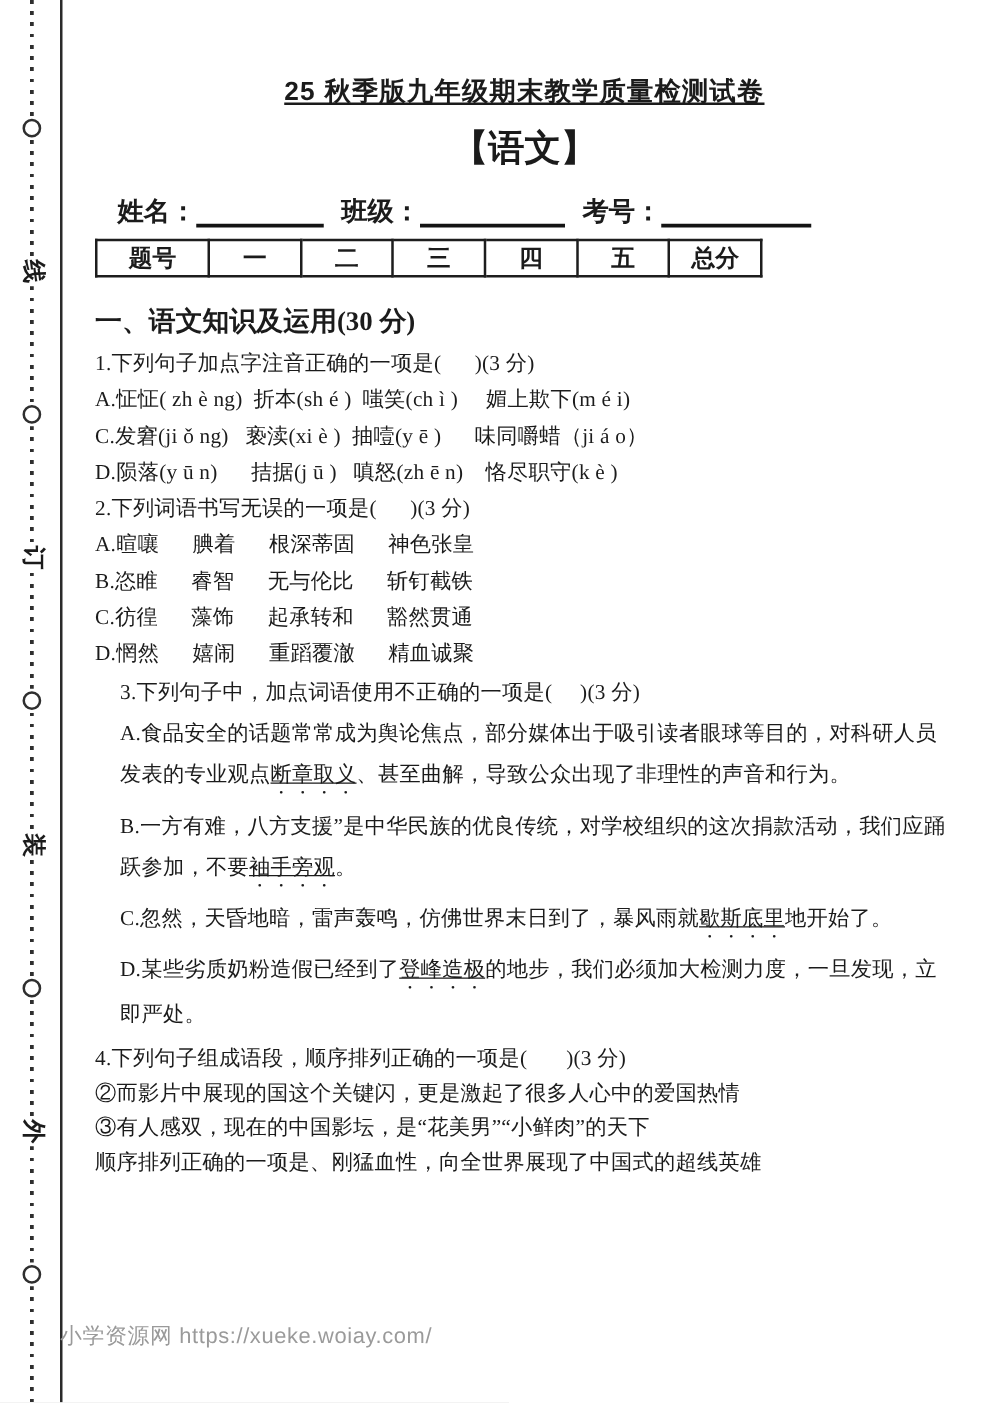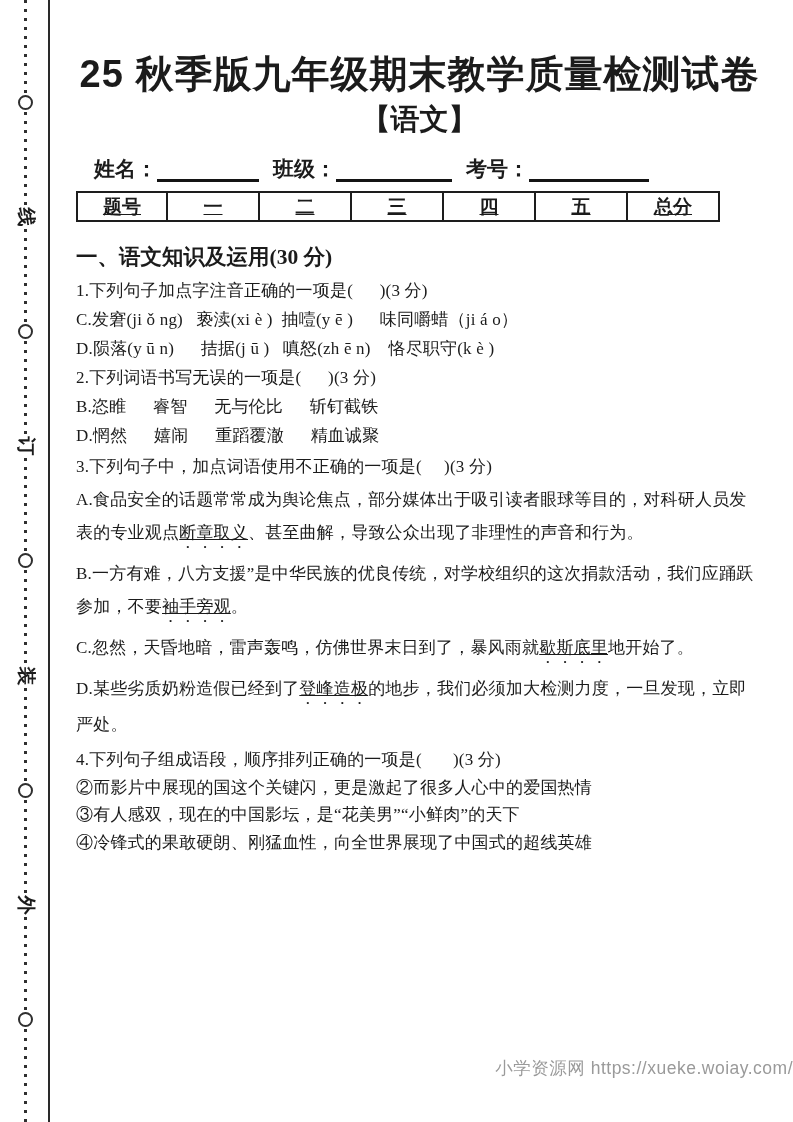--- a/index.html
+++ b/index.html
@@ -29,70 +29,69 @@
   .binding-col .bchar{
     flex:0 0 auto; font-size:19px; font-weight:bold; line-height:22px;
     transform:rotate(90deg); margin:1px 0;
   }
   
   .content{
     position:absolute; left:48px; top:0; right:0; bottom:0;
     padding:55px 30px 0 28px; box-sizing:border-box;
   }
   .title{
-    margin:0; text-align:center; font-size:38px; font-weight:800;
+    margin:0; text-align:center; font-size:21px; font-weight:800;
     font-family:"Liberation Sans","DejaVu Sans",sans-serif;
-    letter-spacing:1px; line-height:38px;
+    letter-spacing:1px; line-height:38px;text-decoration:underline;
   }
   .subtitle{
     margin:8px 0 0; text-align:center; font-size:29px; font-weight:800;
     font-family:"Liberation Sans","DejaVu Sans",sans-serif; line-height:36px;
   }
   .name-row{
     margin:19px 0 0; padding-left:18px; display:flex; align-items:flex-end;
     font-size:21px; font-weight:bold; line-height:26px;
   }
   .name-row .pair{display:flex; align-items:flex-end;font-family:Liberation Serif, serif;}
   .name-row .fline{
     display:inline-block; height:22px; border-bottom:3px solid #141414;
     margin-right:14px;
   }
   .fline.w1{width:102px;} .fline.w2{width:116px;} .fline.w3{width:120px;}
   
   table.score{
-    border-collapse:collapse; margin-top:9px; width:644px;
+    border-collapse:collapse; margin-top:9px; width:534px;
     table-layout:fixed;
-    text-decoration:underline;
   }
   table.score td{
     border:2px solid #1d1d1d; height:27px; text-align:center;
     font-size:19px; font-weight:bold; padding:0 2px;
   }
   table.score td.first{width:84px;}
   
   .sec-heading{
     margin:22px 0 5px; font-size:21.5px; font-weight:800; line-height:27px;
   }
   .question p{
     margin:0; font-size:17px; line-height:29px; white-space:pre-wrap;
     letter-spacing:0.2px;
   }
-  .question.q3 p{line-height:33px; margin-bottom:5px;}
+  .question.q3 p{line-height:33px; margin-bottom:5px;margin-left:20px;}
   .question.q3 p.stem{margin-bottom:0;}
   .question.q4 p{line-height:27.5px;}
   .em-dot{
     -webkit-text-emphasis:filled dot #1b1b1b;
     -webkit-text-emphasis-position:under left;
     text-emphasis:filled dot #1b1b1b;
     text-emphasis-position:under left;
     text-decoration:underline;
   }
   
   .footer{
-    position:absolute; left:48px; right:0; top:1056px; text-align:right;
+    position:absolute; left:48px; right:0; top:1056px; text-align:left;
     font-size:17.5px; color:#9a9a9a; letter-spacing:0.5px;
     font-family:"Liberation Sans","DejaVu Sans",sans-serif;
   }
 </style>
 </head>
 <body>
 
 <div class="page">
 
   <div class="margin-strip">
@@ -150,38 +149,41 @@
             <td>总分</td>
           </tr>
         </tbody>
     </table>
 
     <h3 class="sec-heading">一、语文知识及运用(30 分)</h3>
 
     <div>
         <div class="question q1">
           <p class="stem"><span>1.下列句子加点字注音正确的一项是(      )(3 分)</span></p>
+          <p class="opt"><span>A.怔怔( zh è ng)  折本(sh é )  嗤笑(ch ì )     媚上欺下(m é i)</span></p>
           <p class="opt"><span>C.发窘(ji ǒ ng)   亵渎(xi è )  抽噎(y ē )      味同嚼蜡（ji á o）</span></p>
           <p class="opt"><span>D.陨落(y ū n)      拮据(j ū )   嗔怒(zh ē n)    恪尽职守(k è )</span></p>
         </div>
         <div class="question q2">
           <p class="stem"><span>2.下列词语书写无误的一项是(      )(3 分)</span></p>
+          <p class="opt"><span>A.暄嚷      腆着      根深蒂固      神色张皇</span></p>
           <p class="opt"><span>B.恣睢      睿智      无与伦比      斩钉截铁</span></p>
+          <p class="opt"><span>C.彷徨      藻饰      起承转和      豁然贯通</span></p>
           <p class="opt"><span>D.惘然      嬉闹      重蹈覆澈      精血诚聚</span></p>
         </div>
         <div class="question q3">
           <p class="stem"><span>3.下列句子中，加点词语使用不正确的一项是(     )(3 分)</span></p>
           <p class="opt"><span>A.食品安全的话题常常成为舆论焦点，部分媒体出于吸引读者眼球等目的，对科研人员发表的专业观点</span><span class="em-dot">断章取义</span><span>、甚至曲解，导致公众出现了非理性的声音和行为。</span></p>
           <p class="opt"><span>B.一方有难，八方支援”是中华民族的优良传统，对学校组织的这次捐款活动，我们应踊跃参加，不要</span><span class="em-dot">袖手旁观</span><span>。</span></p>
           <p class="opt"><span>C.忽然，天昏地暗，雷声轰鸣，仿佛世界末日到了，暴风雨就</span><span class="em-dot">歇斯底里</span><span>地开始了。</span></p>
           <p class="opt"><span>D.某些劣质奶粉造假已经到了</span><span class="em-dot">登峰造极</span><span>的地步，我们必须加大检测力度，一旦发现，立即严处。</span></p>
         </div>
         <div class="question q4">
           <p class="stem"><span>4.下列句子组成语段，顺序排列正确的一项是(       )(3 分)</span></p>
           <p class="opt"><span>②而影片中展现的国这个关键闪，更是激起了很多人心中的爱国热情</span></p>
           <p class="opt"><span>③有人感双，现在的中国影坛，是“花美男”“小鲜肉”的天下</span></p>
-          <p class="opt"><span>④冷锋式的果敢硬朗、刚猛血性，向全世界展现了中国式的超线英雄</span></p>
+          <p class="opt"><span>顺序排列正确的一项是、刚猛血性，向全世界展现了中国式的超线英雄</span></p>
         </div>
       </div>
   </div>
 
   <div class="footer">小学资源网 https://xueke.woiay.com/</div>
 </div>
 
 </body></html>

